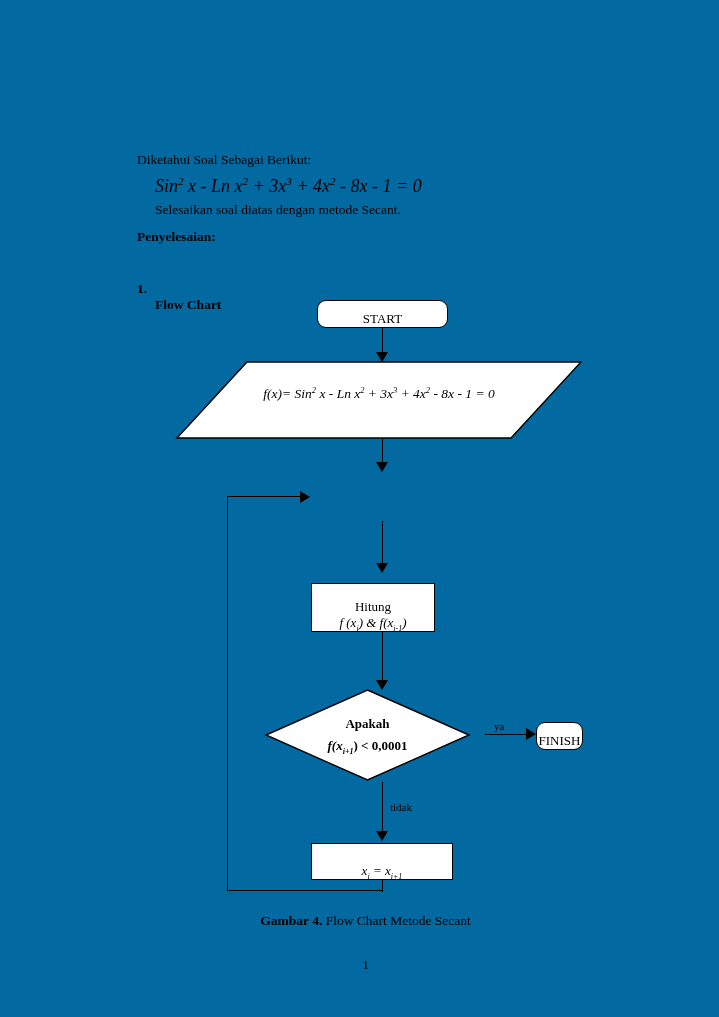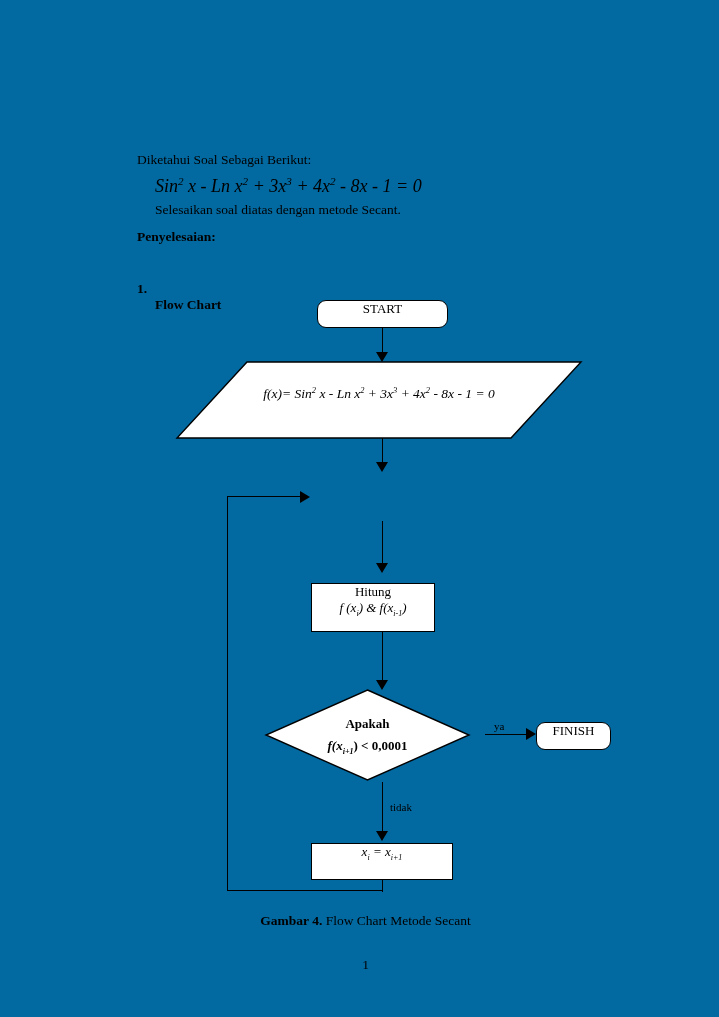--- a/index.html
+++ b/index.html
@@ -36,21 +36,21 @@
   sup { font-size: 0.62em; vertical-align: super; line-height: 0; }
   sub { font-size: 0.62em; vertical-align: sub; line-height: 0; }
 
   
   .node {
     position: absolute;
     box-sizing: border-box;
     display: flex;
     flex-direction: column;
     align-items: center;
-    justify-content: flex-start;
+    justify-content: flex-end;
     text-align: center;
     font-size: 13px;
     background: #ffffff;
   }
   .terminator {
     border: 1.3px solid #000;
     border-radius: 9px;
   }
   .process {
     border: 1.3px solid #000;
@@ -170,21 +170,21 @@
       <polygon points="103.5,2 205,47 103.5,92 2,47" fill="#ffffff" stroke="#000000" stroke-width="1.4"></polygon>
     </svg>
     <div class="diamond-label" style="top:28px; left:0;">Apakah</div>
     <div class="diamond-label" style="top:50px; left:0; font-style:italic;">f(x<sub>i+1</sub><span style="font-style:normal;">) &lt; 0,0001</span></div>
   </div>
 
   <div class="conn hline" style="left:485px; top:734px; width:45px;"></div>
   <div class="arrow-right" style="left:526px; top:728px;"></div>
   <div class="edge-label" style="left:494px; top:720px;">ya</div>
 
-  <div class="node terminator" style="left:536px; top:722px; width:75px; height:28px;">
+  <div class="node terminator" style="left:536px; top:722px; width:47px; height:28px;">
     <span>FINISH</span>
   </div>
 
   <div class="conn vline" style="left:382px; top:782px; height:50px;"></div>
   <div class="arrow-down" style="left:376px; top:831px;"></div>
   <div class="edge-label" style="left:390px; top:801px;">tidak</div>
 
   <div class="node process" style="left:311px; top:843px; width:142px; height:37px;">
     <span style="font-style:italic;">x<sub>i</sub><span> = x</span><sub>i+1</sub></span>
   </div>

